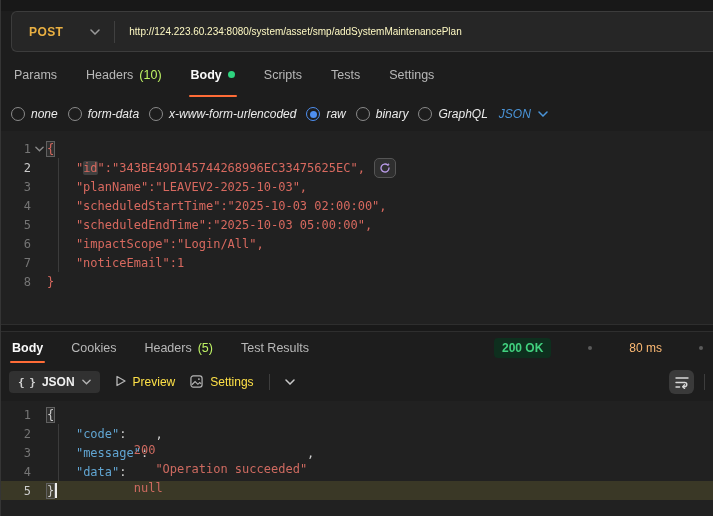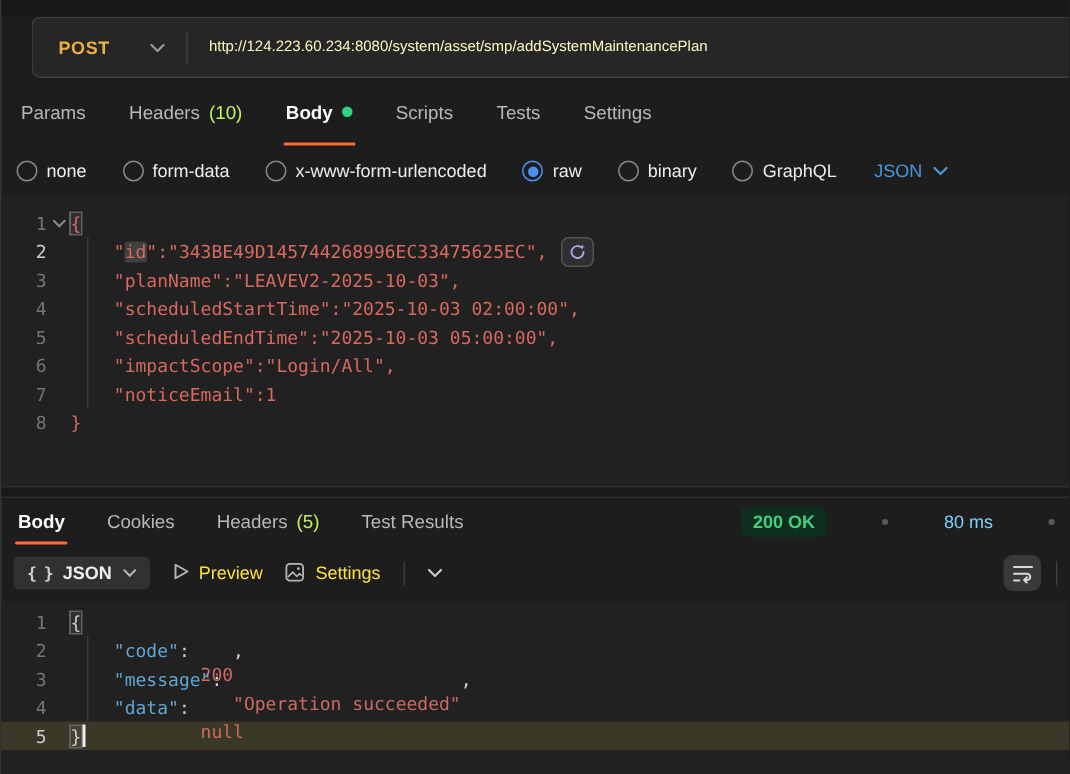--- a/index.html
+++ b/index.html
@@ -3,41 +3,41 @@
 <meta charset="utf-8">
 <style>
   * { margin:0; padding:0; box-sizing:border-box; }
   html,body { width:713px; height:516px; background:#1d1d1d; overflow:hidden;
     font-family:"Liberation Sans", sans-serif; -webkit-font-smoothing:antialiased; }
   .app { position:relative; width:713px; height:516px; background:#1d1d1d;
     border-left:1px solid #353535; }
 
   
   .top-strip { height:11px; background:#181818; }
-  .url-bar { margin-left:20px; height:41px; background:#262626;
+  .url-bar { margin-left:10px; height:41px; background:#262626;
     border:1px solid #3c3c3c; border-right:none; border-radius:6px 0 0 6px;
     display:flex; align-items:center; }
   .method { padding-left:17px; font-size:12px; font-weight:bold;
     letter-spacing:.4px; color:#eab042; }
   .method-chevron { margin-left:27px; color:#9a9a9a; display:flex; }
   .vdiv { width:1px; height:22px; background:#404040; margin:0 14px; }
   .url-text { font-size:10px; color:#fef9c3; white-space:nowrap;text-align:center; }
 
   
   .tabs-row { height:45px; display:flex; align-items:center; padding-left:12px; gap:27px; }
   .tab { position:relative; height:100%; display:flex; align-items:center; gap:6px;
     font-size:12.5px; color:#b8b8b8; cursor:pointer; padding:0 1px; }
   .tab.active { color:#fafafa; font-weight:bold; }
   .tab .count { color:#bef264; }
   .tab .mod-dot { width:7px; height:7px; border-radius:50%; background:#2ed47f; }
   .tab.active::after { content:""; position:absolute; left:-1px; right:-1px; bottom:0;
     height:2px; background:#ff6c37; border-radius:1px; }
 
   
-  .radio-row { height:34px; display:flex; align-items:center; padding-left:10px; gap:24px; }
+  .radio-row { height:34px; display:flex; align-items:center; padding-left:10px; gap:10px;font-style:italic; }
   .radio-item { display:flex; align-items:center; gap:6px; cursor:pointer; }
   .radio-circle { width:14px; height:14px; border-radius:50%; border:1.5px solid #8a8a8a;
     background:transparent; display:flex; align-items:center; justify-content:center; }
   .radio-item.selected .radio-circle { border-color:#4e8ff0; }
   .radio-item.selected .radio-circle::after { content:""; width:7px; height:7px;
     border-radius:50%; background:#4e8ff0; }
   .radio-label { font-size:12px; color:#ececec; font-weight:500; }
   .lang-select { display:flex; align-items:center; gap:7px; margin-left:1px;
     color:#4a94d8; font-size:12px; font-weight:500; cursor:pointer; }
   .lang-select svg { color:#4a94d8; }
@@ -72,21 +72,21 @@
   .pane-divider { height:8px; background:#191919;
     border-top:1px solid #2e2e2e; border-bottom:1px solid #2e2e2e; }
 
   
   .res-tabs-row { height:31px; display:flex; align-items:center; padding:0 2px 0 10px; gap:26px; }
   .res-tabs-row .tab { font-size:12.5px; }
   .status-group { margin-left:auto; display:flex; align-items:center;gap:29px; }
   .status-badge { background:#0e2f1e; color:#41d07e; font-size:12px; font-weight:bold;
     padding:3px 8px; border-radius:4px; }
   .sep-dot { width:4px; height:4px; border-radius:50%; background:#5a5a5a; margin:0 8px; }
-  .time-text { color:#7dd3fc; font-size:12px; }
+  .time-text { color:#fdba74; font-size:12px; }
 
   
   .res-toolbar { height:38px; display:flex; align-items:center; padding:0 8px; gap:15px; }
   .format-pill { display:flex; align-items:center; gap:7px; background:#313131;
     border-radius:4px; padding:4px 9px; cursor:pointer; }
   .braces-glyph { font-family:"DejaVu Sans Mono", monospace; font-size:11px;
     color:#d0d0d0; font-weight:bold; letter-spacing:-1px; }
   .format-label { font-size:12px; font-weight:bold; color:#f0f0f0; }
   .toolbar-item { display:flex; gap:7px; color:#fde047;
     font-size:12px; cursor:pointer; }

